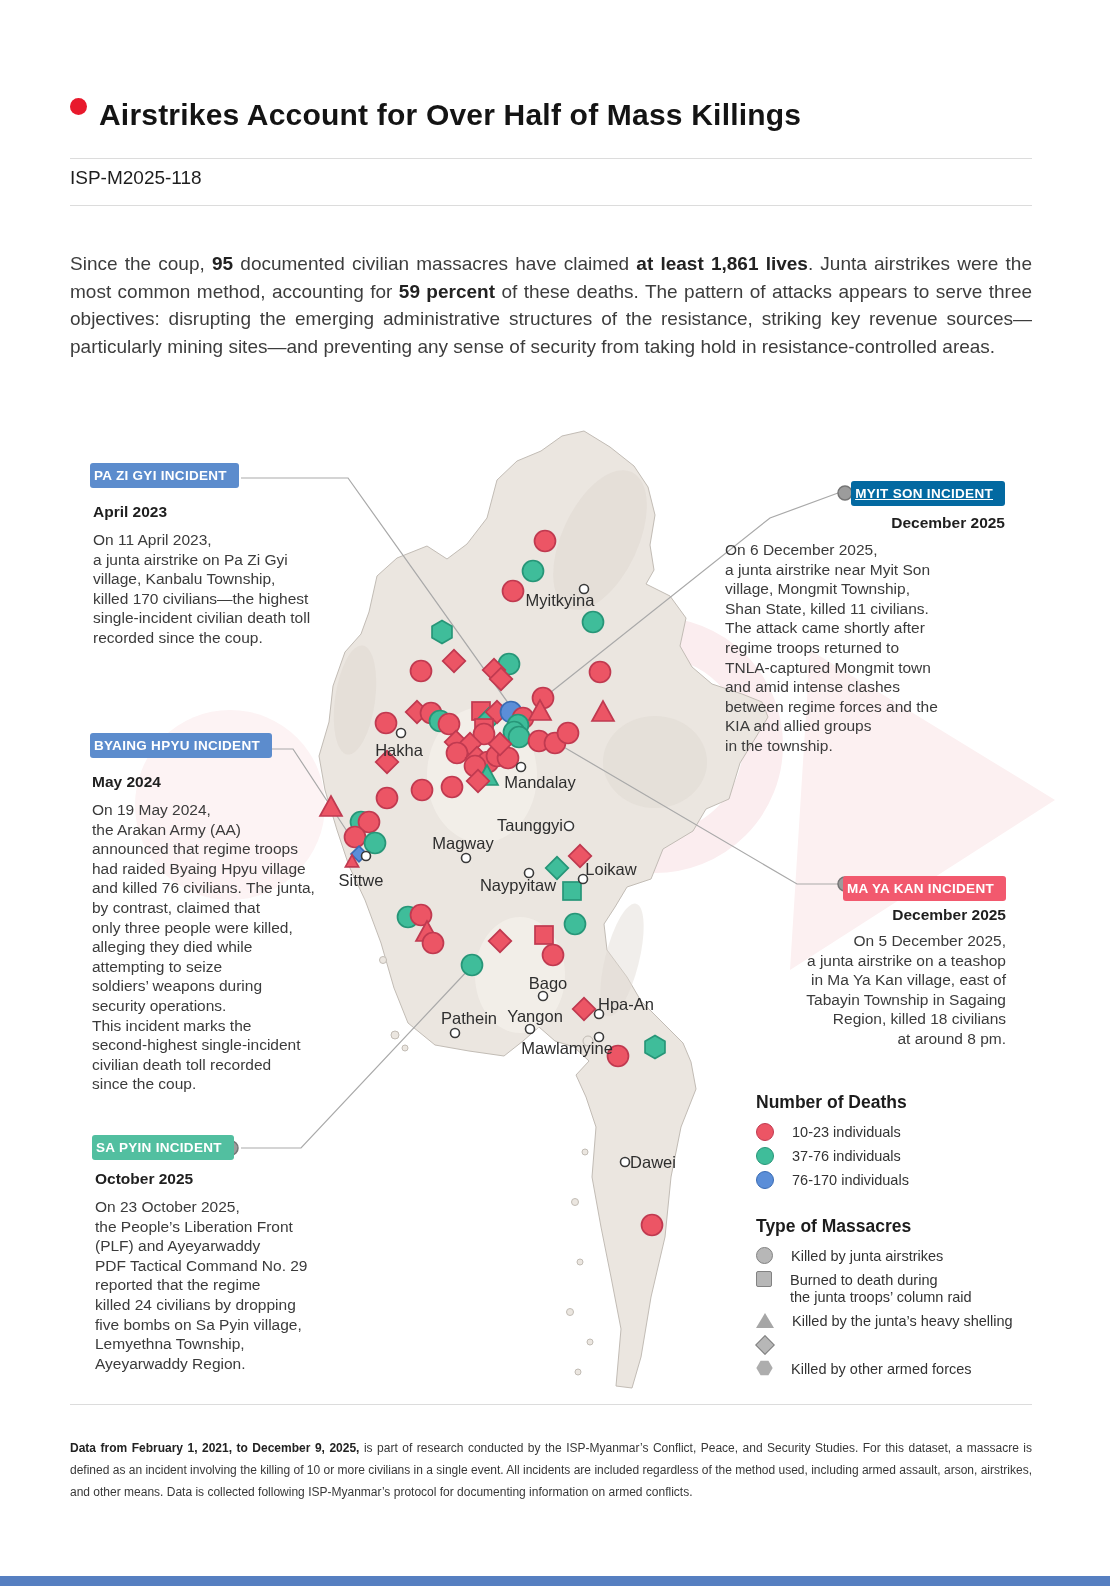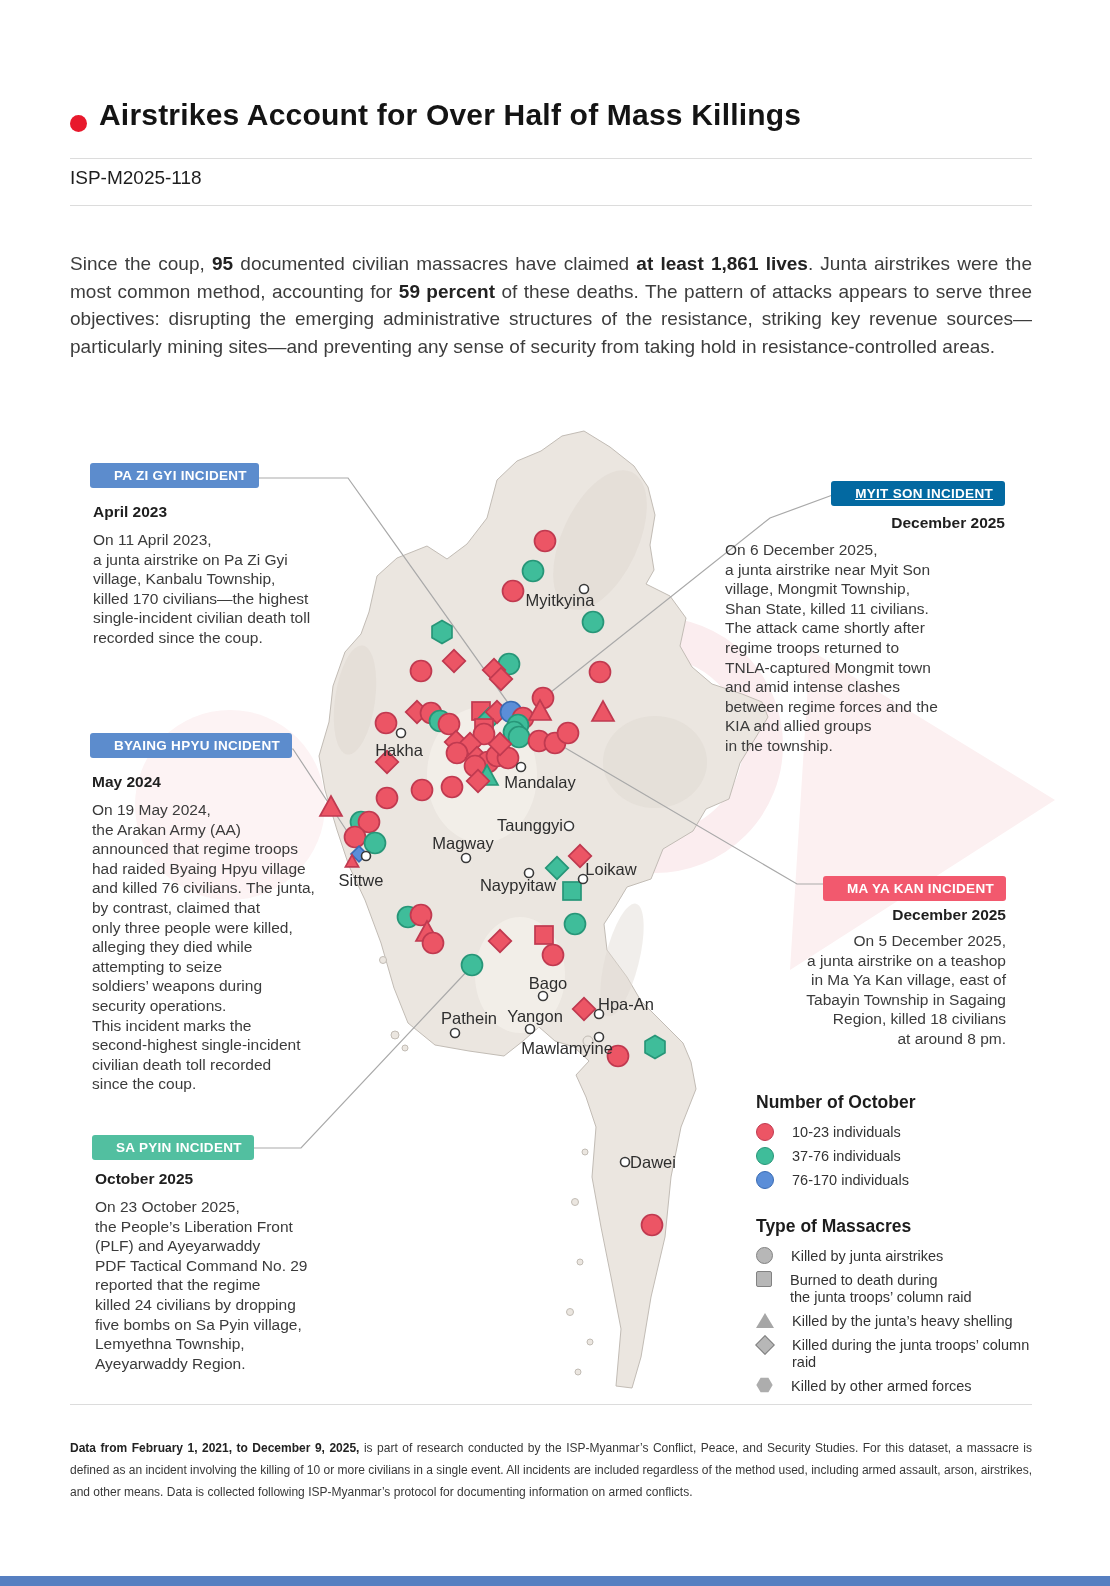--- a/index.html
+++ b/index.html
@@ -1,35 +1,35 @@
 <!DOCTYPE html>
 <html><head>
 <meta charset="utf-8">
 <style>
   html,body{margin:0;padding:0;background:#fff;}
   #stage{position:relative;width:1110px;height:1586px;background:#fff;overflow:hidden;
          font-family:"Liberation Sans","DejaVu Sans",sans-serif;color:#3b3b3b;}
   
-  .title-row{position:absolute;left:70px;top:98px;display:flex;align-items:flex-end;gap:12px;}
+  .title-row{position:absolute;left:70px;top:98px;display:flex;align-items:flex-start;gap:12px;}
   .title-dot{width:17px;height:17px;border-radius:50%;background:#e8192c;flex:none;}
   .title-text{font-size:30px;font-weight:600;color:#141414;letter-spacing:.2px;}
   .hr{position:absolute;left:70px;right:78px;height:1px;background:#dcdcdc;}
   .hr1{top:158px}.hr2{top:205px}.hr3{top:1404px}
   .report-id{position:absolute;left:70px;top:167px;font-size:19px;font-weight:500;color:#1d1d1d;}
   
   .intro{position:absolute;left:70px;top:231px;width:962px;font-size:19px;line-height:27.6px;
          text-align:justify;color:#3d3d3d;}
   .intro b,.footer b{font-weight:700;color:#222;}
   .footer-text{position:absolute;left:70px;top:1425px;width:962px;font-size:12px;line-height:22px;
          text-align:justify;color:#383838;}
   
   #map-svg{position:absolute;left:0;top:0;}
   
   .tag{position:absolute;color:#fff;font-size:13.5px;font-weight:700;letter-spacing:.3px;
-       padding:5px 12px 5px 24px;border-radius:3px;white-space:nowrap;}
+       padding:5px 12px 5px 4px;border-radius:3px;white-space:nowrap;}
   .tag1{left:90px;top:463px}
   .tag2{left:90px;top:733px}
   .tag3{left:92px;top:1135px}
   .tag4{right:105px;top:481px}
   .tag5{right:104px;top:876px}
   .cdate{position:absolute;font-size:15.5px;font-weight:700;color:#1f1f1f;}
   .cbody{position:absolute;font-size:15.5px;line-height:19.6px;color:#3b3b3b;white-space:pre-line;}
   .date1{left:93px;top:503px}  .body1{left:93px;top:530px;width:255px}
   .date2{left:92px;top:773px}  .body2{left:92px;top:800px;width:265px}
   .date3{left:95px;top:1170px} .body3{left:95px;top:1197px;width:265px}
@@ -276,21 +276,21 @@
   <div class="tag tag5" style="background: rgb(242, 89, 110);">MA YA KAN INCIDENT</div>
   <div class="cdate date5">December 2025</div>
   <div class="cbody body5">On 5 December 2025,
 a junta airstrike on a teashop
 in Ma Ya Kan village, east of
 Tabayin Township in Sagaing
 Region, killed 18 civilians
 at around 8 pm.</div>
 
   <div class="legend">
-    <div class="leg-title">Number of October</div>
+    <div class="leg-title">Number of Deaths</div>
     <div class="leg-row">
       <span class="sw" style="background: rgb(236, 85, 101); border-color: rgb(192, 58, 80);"></span>
       <span class="lbl">10-23 individuals</span>
     </div>
     <div class="leg-row">
       <span class="sw" style="background: rgb(63, 189, 154); border-color: rgb(39, 150, 120);"></span>
       <span class="lbl">37-76 individuals</span>
     </div>
     <div class="leg-row">
       <span class="sw" style="background: rgb(91, 142, 216); border-color: rgb(58, 108, 180);"></span>
@@ -305,21 +305,20 @@
       <span class="tsw square"></span>
       <span class="lbl">Burned to death during
 the junta troops’ column raid</span>
     </div>
     <div class="leg-row">
       <span class="tsw triangle"></span>
       <span class="lbl">Killed by the junta’s heavy shelling</span>
     </div>
     <div class="leg-row">
       <span class="tsw diamond"></span>
-      <span class="lbl">Killed during the junta troops’ column raid</span>
     </div>
     <div class="leg-row">
       <span class="tsw hexagon"></span>
       <span class="lbl">Killed by other armed forces</span>
     </div>
   </div>
 
   <div class="hr hr3"></div>
   <p class="footer-text footer"><b>Data from February 1, 2021, to December 9, 2025,</b><span> is part of research conducted by the ISP-Myanmar’s Conflict, Peace, and Security Studies. For this dataset, a massacre is defined as an incident involving the killing of 10 or more civilians in a single event. All incidents are included regardless of the method used, including armed assault, arson, airstrikes, and other means. Data is collected following ISP-Myanmar’s protocol for documenting information on armed conflicts.</span></p>
 

